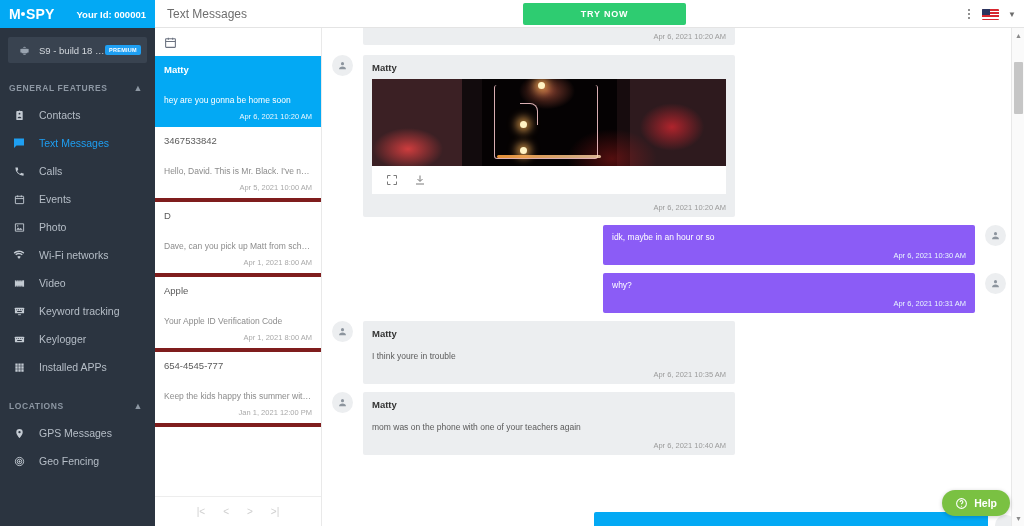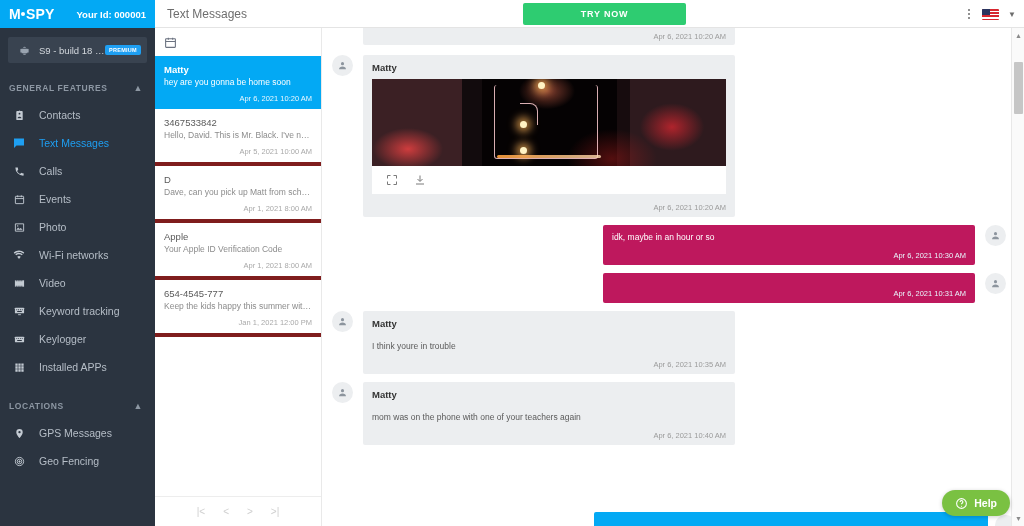--- a/index.html
+++ b/index.html
@@ -101,21 +101,21 @@
     border-right: 1px solid #e9e9e9; display: flex; flex-direction: column;
   }
   .cal-row { height: 28px; display: flex; align-items: center; padding-left: 9px; }
   .cal-ico { color: #6b7280; cursor: pointer; display: flex; }
   .convo-list { flex: 1; overflow: hidden; }
   .convo {
     padding: 8px 9px 6px 9px; border-bottom: 4px solid #7f1d1d; cursor: pointer;
   }
   .convo .c-name { font-size: 9.5px; color: #5a5a5a; }
   .convo .c-prev {
-    font-size: 8.5px; color: #8c8c8c; margin-top: 2px;
+    font-size: 8.5px; color: #8c8c8c; margin-top: 20px;
     white-space: nowrap; overflow: hidden; text-overflow: ellipsis;
   }
   .convo .c-time { font-size: 7.5px; color: #a9a9a9; text-align: right; margin-top: 7px; }
   .convo.active { background: #03a9f4; border-bottom: none; }
   .convo.active .c-name { color: #fff; font-weight: bold; }
   .convo.active .c-prev { color: #fff; }
   .convo.active .c-time { color: #eaf7fe; }
 
   .pager {
     height: 30px; display: flex; align-items: center; justify-content: center;
@@ -131,21 +131,21 @@
   .avatar {
     width: 21px; height: 21px; border-radius: 50%; background: #eceef0;
     display: flex; align-items: center; justify-content: center; flex: 0 0 21px;
     color: #8c949d;
   }
   .bubble {
     background: #eceef0; border-radius: 2px; padding: 7px 9px 5px 9px;
     max-width: 372px; min-width: 372px; position: relative;
   }
   .msg-row.in .bubble { margin-left: 10px; }
-  .msg-row.out .bubble { margin-right: 10px; background: #be185d; }
+  .msg-row.out .bubble { margin-right: 10px; background: #8b5cf6; }
   .b-name { font-size: 9.5px; font-weight: bold; color: #333; }
   .b-text { font-size: 8.5px; color: #5a5a5a; margin-top: 12px; }
   .msg-row.out .b-text { color: #fff; margin-top: 0; }
   .b-time { font-size: 7.5px; color: #9b9b9b; text-align: right; margin-top: 9px; }
   .msg-row.out .b-time { color: #e8f6fd; }
 
   .photo-card { background: #fff; margin-top: 6px; }
   .photo-img {
     width: 354px; height: 87px; display: block;
     background:
@@ -477,20 +477,21 @@
           <div class="avatar">
             <svg width="11" height="11" viewBox="0 0 24 24" fill="currentColor">
                 <circle cx="12" cy="8" r="3.4"></circle>
                 <path d="M4.5 20c0-4 3.4-6 7.5-6s7.5 2 7.5 6z"></path>
               </svg>
           </div>
         </div>
 
         <div class="msg-row out">
           <div class="bubble">
+            <div class="b-text">why?</div>
             <div class="b-time">Apr 6, 2021 10:31 AM</div>
           </div>
           <div class="avatar">
             <svg width="11" height="11" viewBox="0 0 24 24" fill="currentColor">
                 <circle cx="12" cy="8" r="3.4"></circle>
                 <path d="M4.5 20c0-4 3.4-6 7.5-6s7.5 2 7.5 6z"></path>
               </svg>
           </div>
         </div>
 

